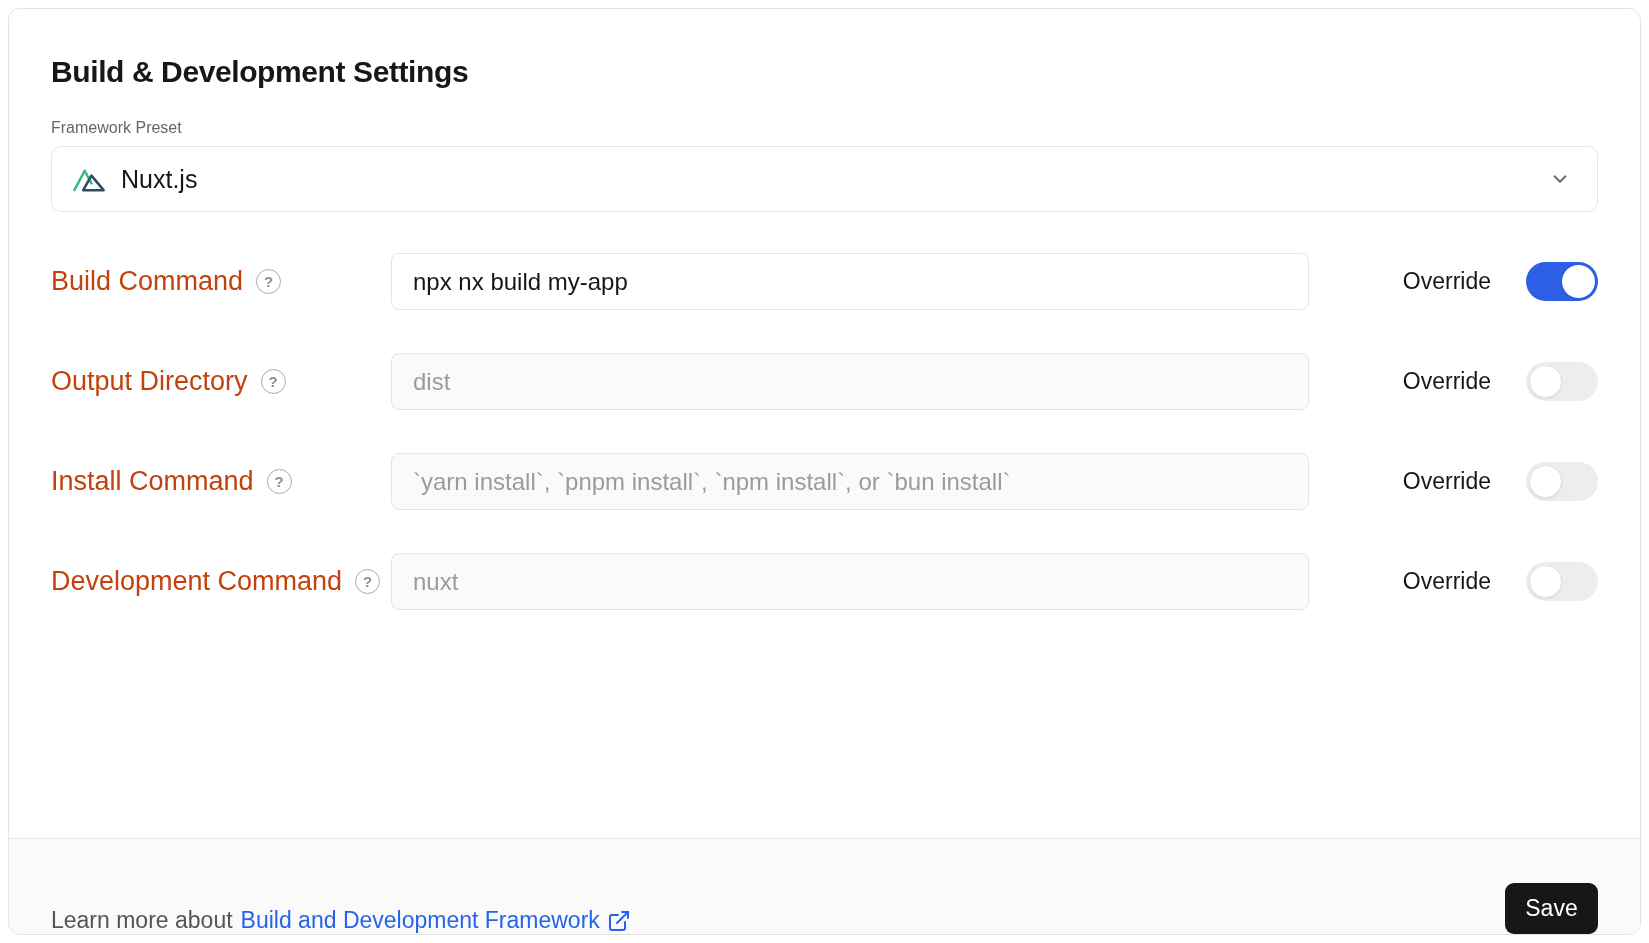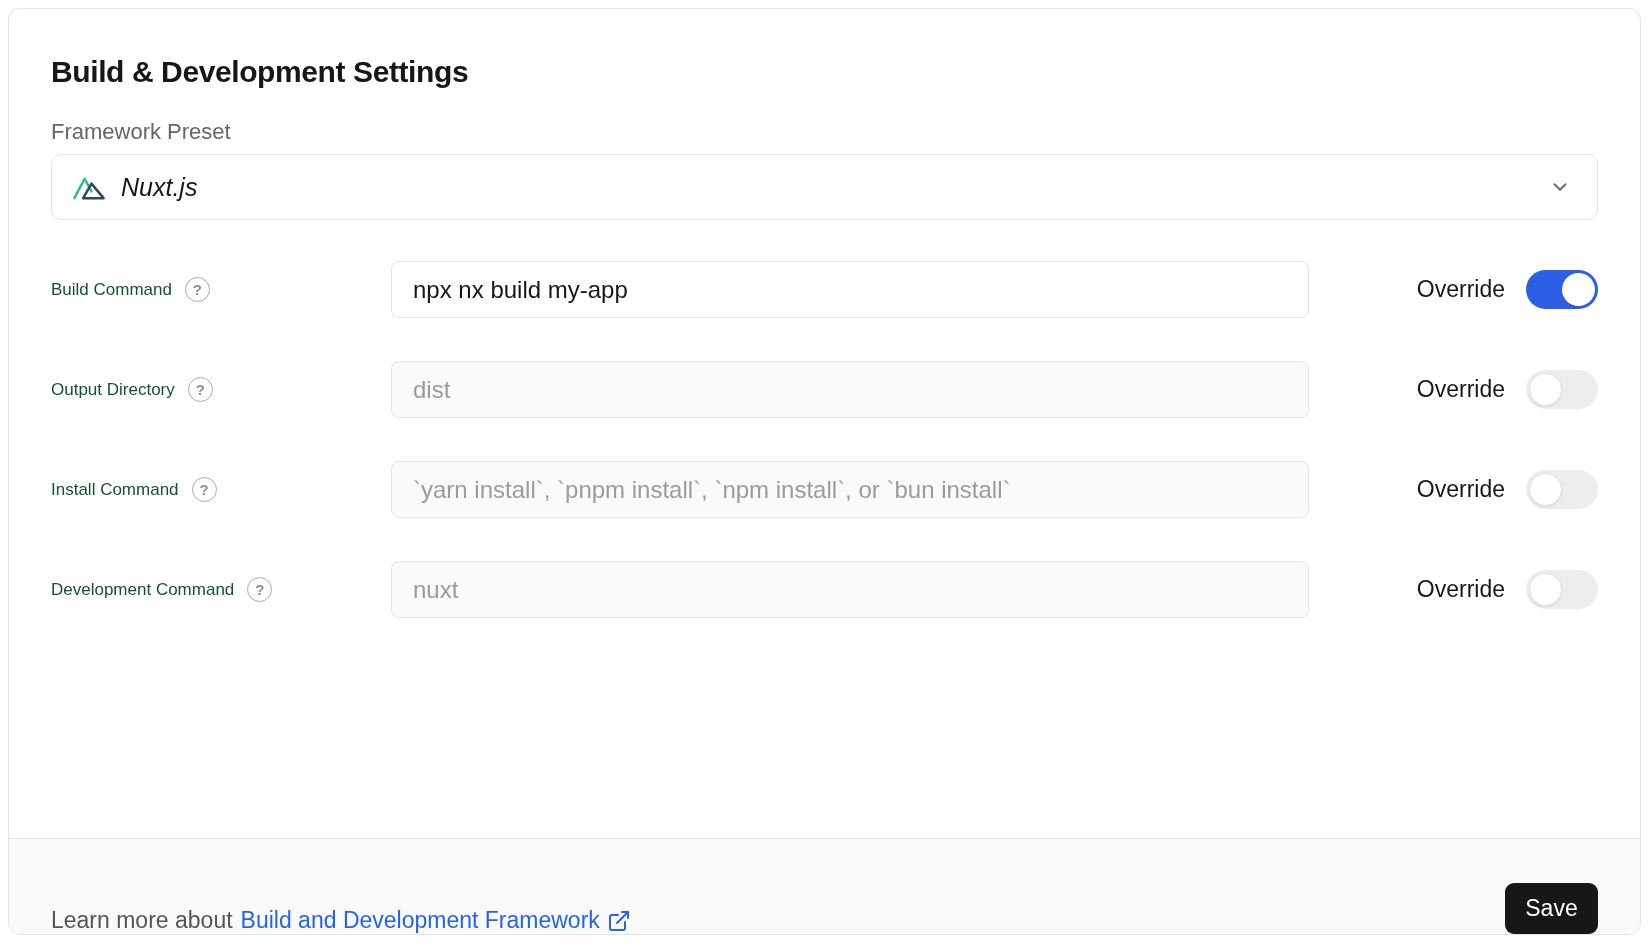--- a/index.html
+++ b/index.html
@@ -31,49 +31,48 @@
     margin-bottom: 30px;
   }
   .description {
     font-size: 23px;
     line-height: 37px;
     color: #1c1c1c;
     max-width: 1450px;
     margin-bottom: 24px;
   }
   .field-label {
-    font-size: 22px;
+    font-size: 16px;
     color: #666666;
     margin-bottom: 9px;
   }
   .framework-select {
     height: 66px;
     border: 1px solid #e5e5e5;
     border-radius: 10px;
     background: #ffffff;
     display: flex;
     align-items: center;
     padding: 0 26px 0 20px;
     cursor: pointer;
-    font-style: italic;
   }
   .framework-select .fw-icon { display: flex; align-items: center; margin-right: 14px; }
   .framework-select .fw-name { font-size: 25px; color: #171717; }
   .framework-select .chevron { margin-left: auto; display: flex; align-items: center; color: #666; }
 
   .rows { margin-top: 41px; }
   .settings-row {
     display: grid;
     grid-template-columns: 340px 1fr 289px;
     align-items: center;
     height: 57px;
     margin-bottom: 43px;
   }
   .row-label-cell { display: flex; align-items: center; }
-  .row-label { font-size: 17px; color: #14532d; }
+  .row-label { font-size: 27px; color: #c2410c; }
   .help-icon {
     width: 25px; height: 25px;
     border: 1.5px solid #ababab;
     border-radius: 50%;
     color: #8f8f8f;
     font-size: 15px;
     font-weight: 700;
     display: inline-flex;
     align-items: center;
     justify-content: center;
@@ -92,21 +91,21 @@
     color: #171717;
     background: #ffffff;
     outline: none;
   }
   .row-input.muted { background: #fafafa; color: #999999; }
   .row-input::placeholder { color: #9b9b9b; opacity: 1; }
   .override-cell {
     display: flex;
     align-items: center;
     justify-content: flex-end;
-    gap: 21px;
+    gap: 35px;
   }
   .override-label { font-size: 23px; color: #171717; }
   .toggle {
     width: 72px; height: 39px;
     border-radius: 20px;
     padding: 3px;
     display: flex;
     align-items: center;
     justify-content: flex-start;
     background: #ededed;

